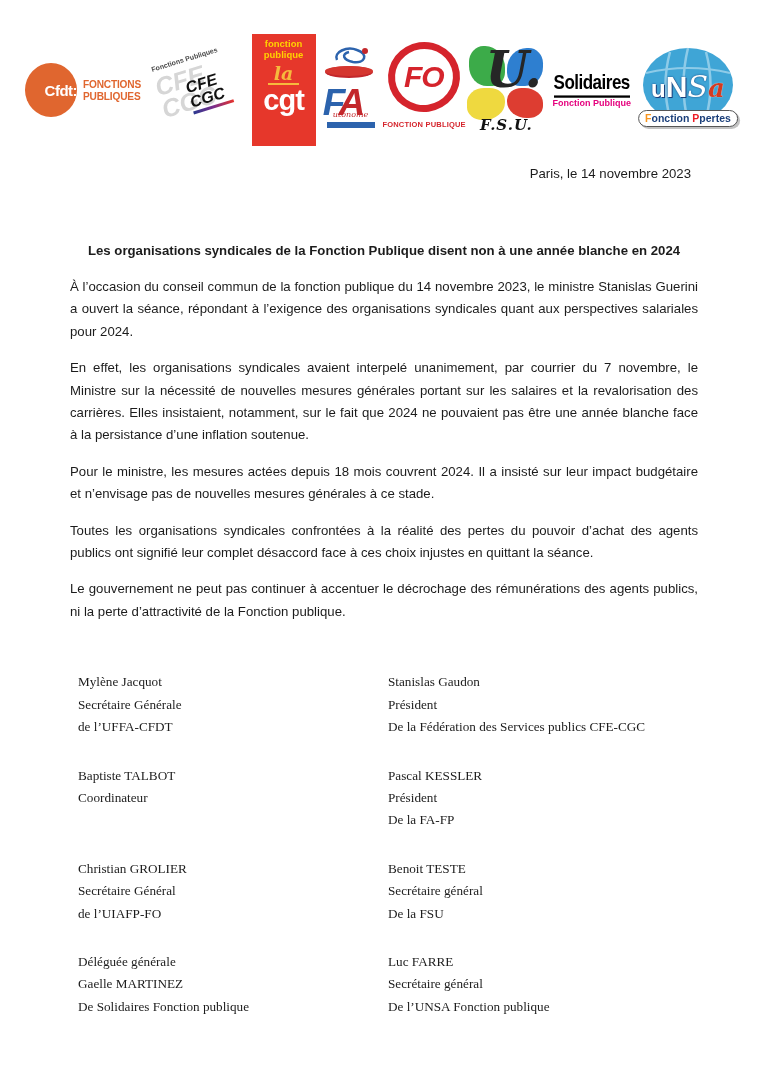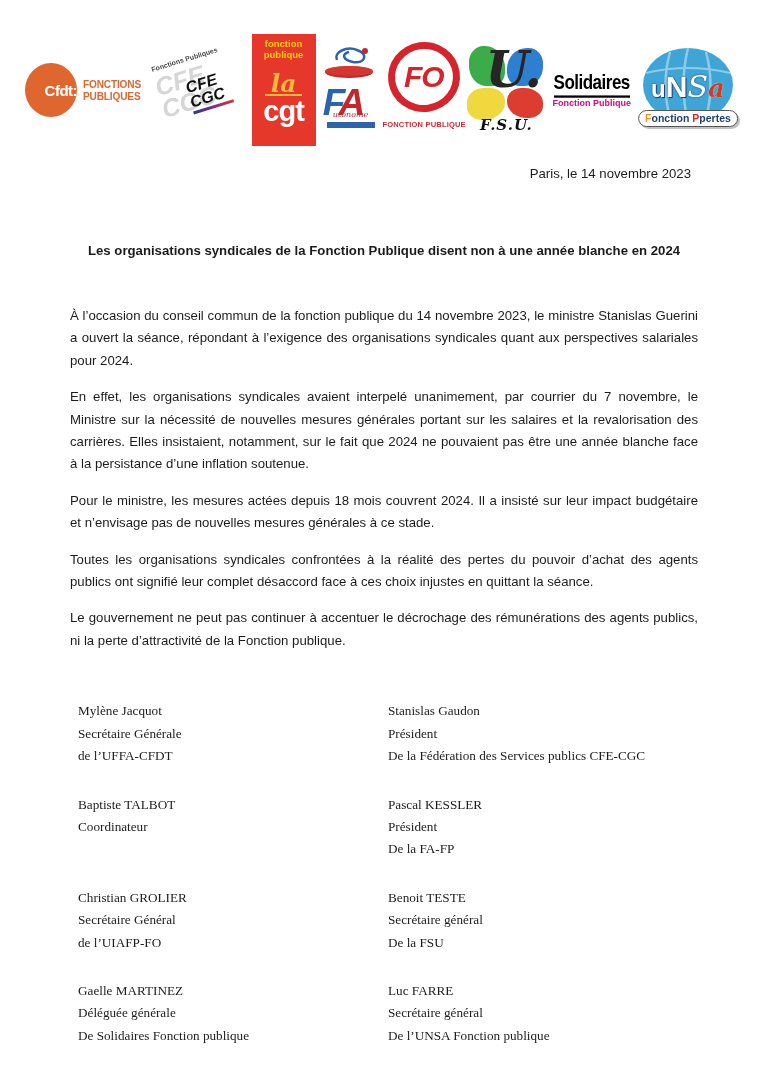--- a/index.html
+++ b/index.html
@@ -61,21 +61,21 @@
     background: linear-gradient(90deg, #2b3990 0%, #7b2d8b 50%, #e5322c 100%);
   }
 
   
   .logo-cgt {
     width: 64px; height: 112px; background: #e6372b;
     display: flex; flex-direction: column; align-items: center;
     padding-top: 5px;
   }
   .cgt-top { color: #ffd200; font-weight: bold; font-size: 9.5px; line-height: 10.5px; text-align: center; }
-  .cgt-script { color: #f6b93d; font-family: "DejaVu Serif", serif; font-style: italic; font-weight: bold; font-size: 25px; line-height: 18px; margin-top: 15px; border-bottom: 2px solid #f6b93d; padding: 0 6px 1px; }
+  .cgt-script { color: #f6b93d; font-family: "DejaVu Serif", serif; font-style: italic; font-weight: bold; font-size: 19px; line-height: 18px; margin-top: 4px; border-bottom: 2px solid #f6b93d; padding: 0 6px 1px; }
   .cgt-main { color: #ffffff; font-weight: bold; font-size: 29px; line-height: 28px; letter-spacing: -1px; margin-top: 1px; }
 
   
   .logo-fa { width: 62px; height: 92px; }
   .fa-svg { position: absolute; top: 0; left: 0; }
   .fa-letters { position: absolute; top: 40px; left: 4px; font-size: 37px; font-weight: bold; font-style: italic; line-height: 37px; }
   .fa-f { color: #2c63ad; }
   .fa-a { color: #c3272b; margin-left: -7px; }
   .fa-script { position: absolute; top: 66px; left: 14px; color: #c3272b; font-family: "DejaVu Serif", serif; font-style: italic; font-size: 8px; }
   .fa-bar { position: absolute; bottom: 8px; left: 8px; width: 48px; height: 6px; background: #2c63ad; }
@@ -145,21 +145,21 @@
     margin: 26px 77px 0 0;
     text-align: right;
     font-size: 13.2px;
   }
   .doc-title {
     margin: 62px 70px 0;
     text-align: center;
     font-weight: bold;
     font-size: 13.2px;
   }
-  .body-text { margin: 47px 70px 0; }
+  .body-text { margin: 18px 70px 0; }
   .body-text p {
     text-align: justify;
     font-size: 13.2px;
     line-height: 22.4px;
     margin-bottom: 14px;
   }
 
   
   .signatures {
     margin: 48px 40px 0 78px;
@@ -296,22 +296,22 @@
       <div>Secrétaire Général</div>
       <div>de l’UIAFP-FO</div>
     </div>
     <div class="sig-block">
       <div>Benoit TESTE</div>
       <div>Secrétaire général</div>
       <div>De la FSU</div>
     </div>
 
     <div class="sig-block">
+      <div>Déléguée générale</div>
       <div>Gaelle MARTINEZ</div>
-      <div>Déléguée générale</div>
       <div>De Solidaires Fonction publique</div>
     </div>
     <div class="sig-block">
       <div>Luc FARRE</div>
       <div>Secrétaire général</div>
       <div>De l’UNSA Fonction publique</div>
     </div>
 
   </div>
 

